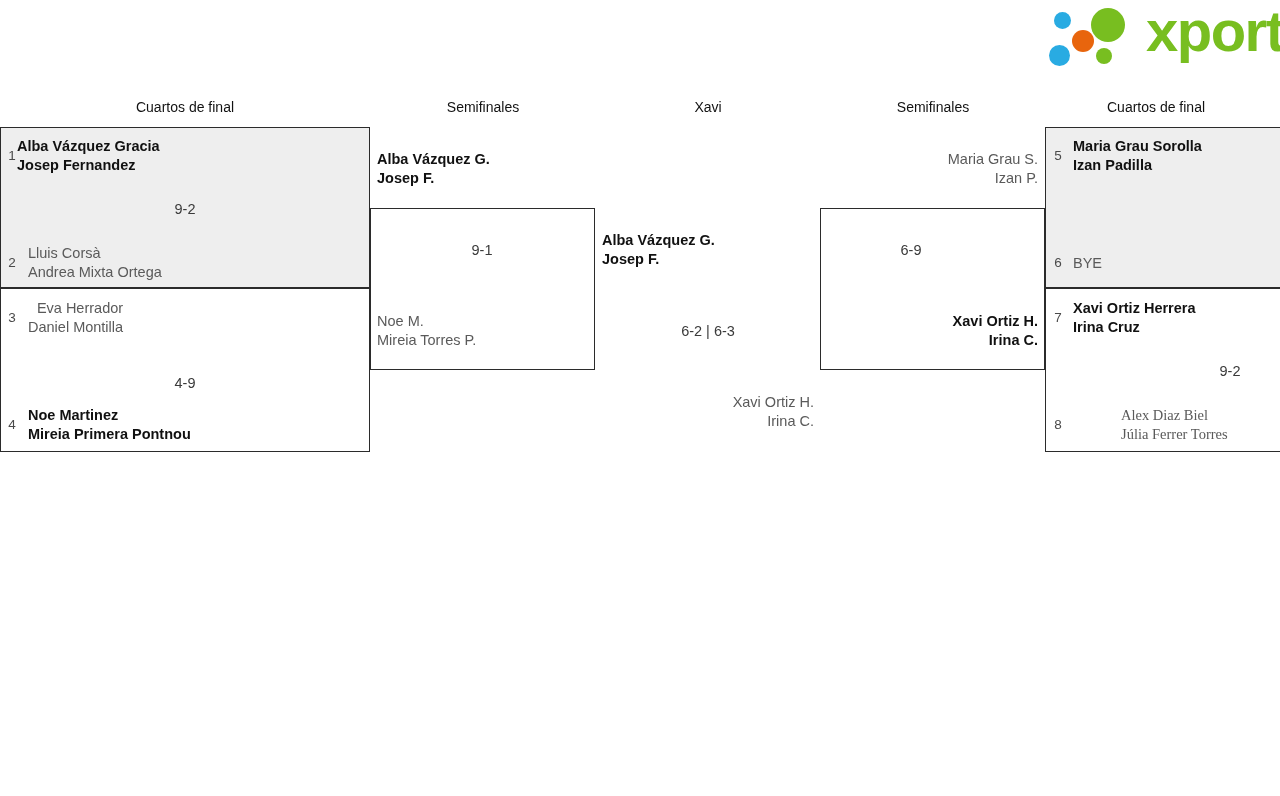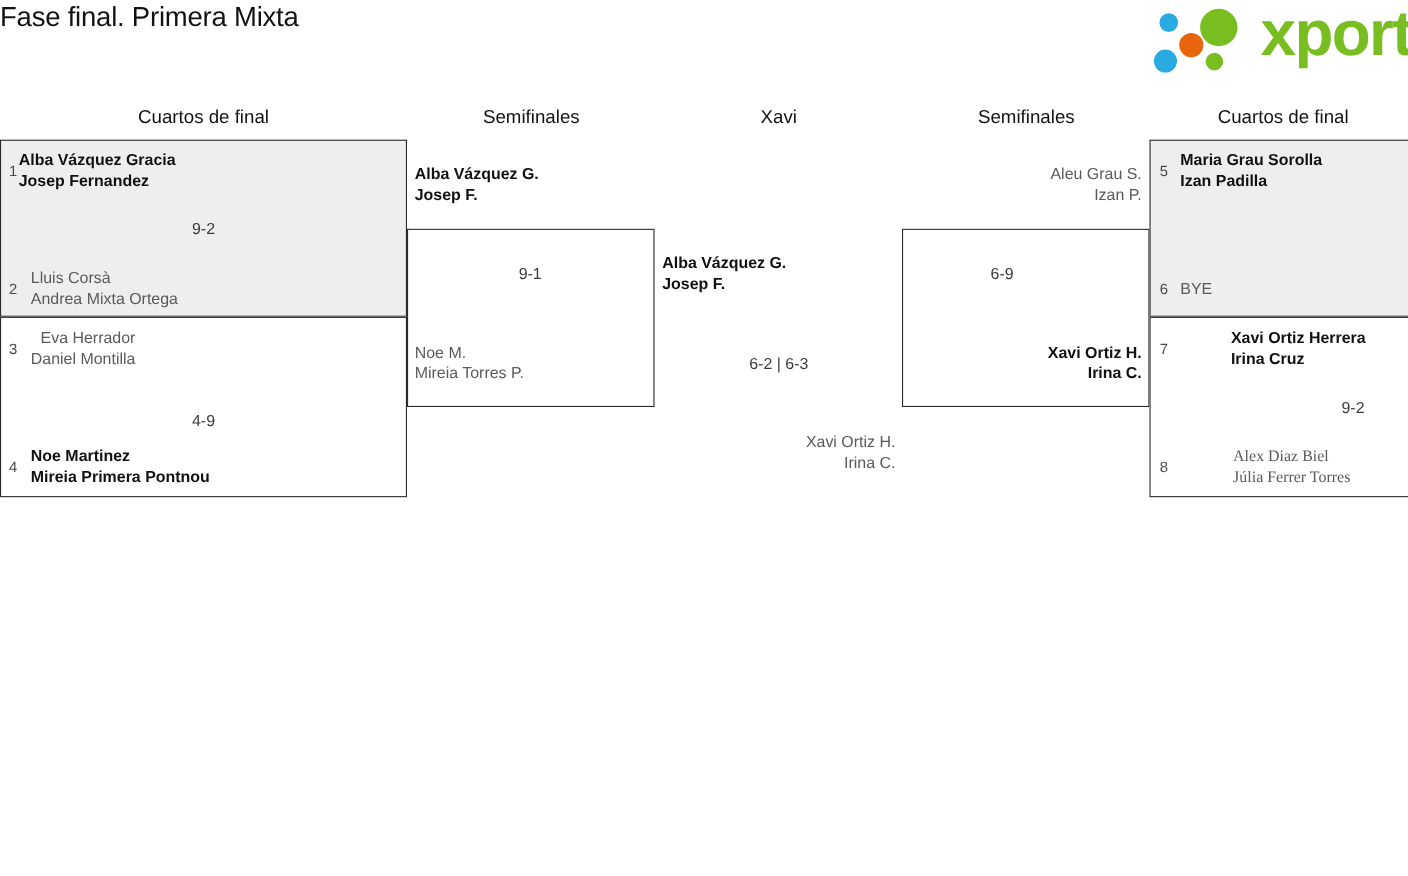--- a/index.html
+++ b/index.html
@@ -53,21 +53,21 @@
     font-size: 58px;
     line-height: 66px;
     font-weight: 700;
     letter-spacing: -1.5px;
   }
 
   
   .round-header {
     position: absolute;
     top: 96px;
-    font-size: 17px;
+    font-size: 14px;
     line-height: 22px;
     color: #121212;
     text-align: center;
     white-space: nowrap;
   }
 
   
   .match-box {
     position: absolute;
     box-sizing: border-box;
@@ -105,21 +105,20 @@
     color: #3a3a3a;
     font-weight: 400;
     white-space: nowrap;
     text-align: center;
   }
 </style>
 </head>
 <body>
 
 <div id="tournament-title">
-  <span class="title-line">Fase final. Primera Mixta</span>
 </div>
 
 <div id="brand-logo">
   <span class="dot" style="left:8px; top:8px; width:17px; height:17px; background:#29abe2;"></span>
   <span class="dot" style="left:26px; top:26px; width:22px; height:22px; background:#e8650d;"></span>
   <span class="dot" style="left:3px; top:41px; width:21px; height:21px; background:#29abe2;"></span>
   <span class="dot" style="left:45px; top:4px; width:34px; height:34px; background:#78be20;"></span>
   <span class="dot" style="left:50px; top:44px; width:16px; height:16px; background:#78be20;"></span>
   <span class="logo-word" style="color:#78be20;">xporty</span>
 </div>
@@ -184,21 +183,21 @@
 <div class="score" style="left:658px; top:322px; width:100px;">6-2 | 6-3</div>
 
 <div class="competitor loser align-right" style="left:608px; top:393px; width:206px;">
   <span class="pname">Xavi Ortiz H.</span>
   <span class="pname">Irina C.</span>
 </div>
 
 <div class="match-box box-white" style="left:820px; top:208px; width:225px; height:162px;"></div>
 
 <div class="competitor loser align-right" style="left:832px; top:150px; width:206px;">
-  <span class="pname">Aleu Grau S.</span>
+  <span class="pname">Maria Grau S.</span>
   <span class="pname">Izan P.</span>
 </div>
 
 <div class="score" style="left:861px; top:241px; width:100px;">6-9</div>
 
 <div class="competitor winner align-right" style="left:832px; top:312px; width:206px;">
   <span class="pname">Xavi Ortiz H.</span>
   <span class="pname">Irina C.</span>
 </div>
 
@@ -213,21 +212,21 @@
 <div class="score" style="left:1180px; top:200px; width:100px;"></div>
 
 <div class="seed" style="left:1050px; top:254px;">6</div>
 <div class="competitor loser" style="left:1073px; top:254px;">
   <span class="pname">BYE</span>
 </div>
 
 <div class="match-box box-white" style="left:1045px; top:288px; width:250px; height:164px;"></div>
 
 <div class="seed" style="left:1050px; top:309px;">7</div>
-<div class="competitor winner" style="left:1119px; top:299px;">
+<div class="competitor winner" style="left:1073px; top:299px;">
   <span class="pname">Xavi Ortiz Herrera</span>
   <span class="pname">Irina Cruz</span>
 </div>
 
 <div class="score" style="left:1180px; top:362px; width:100px;">9-2</div>
 
 <div class="seed" style="left:1050px; top:416px;">8</div>
 <div class="competitor loser" style="left:1121px; top:406px;font-family:Liberation Serif, serif;">
   <span class="pname">Alex Diaz Biel</span>
   <span class="pname">Júlia Ferrer Torres</span>

